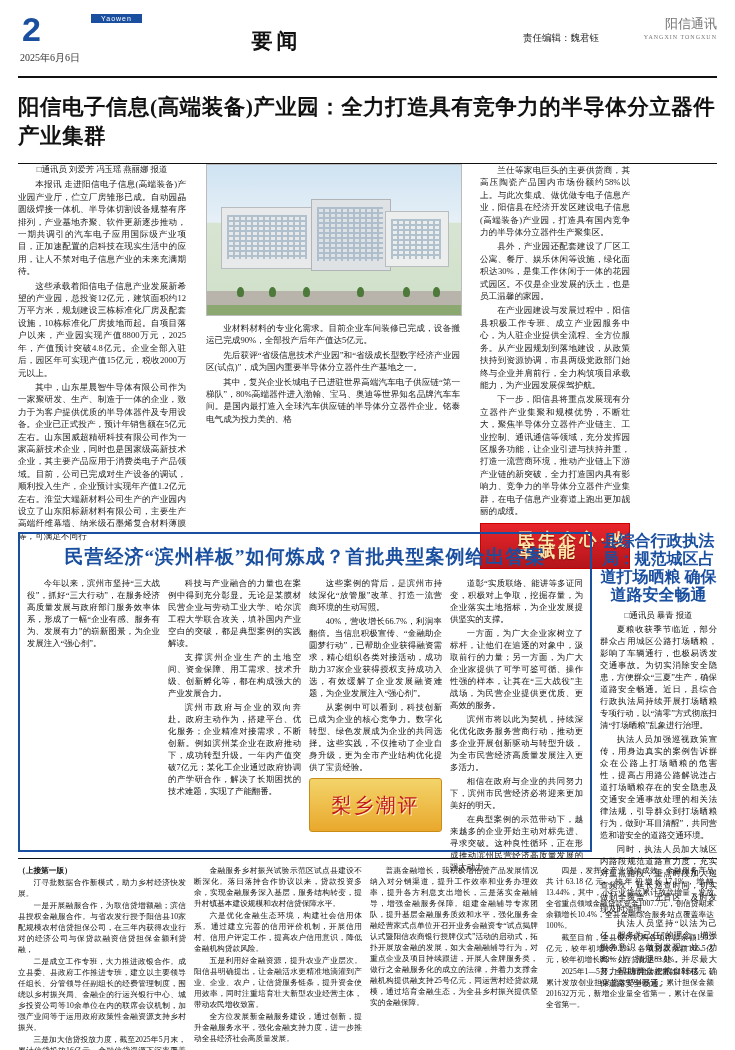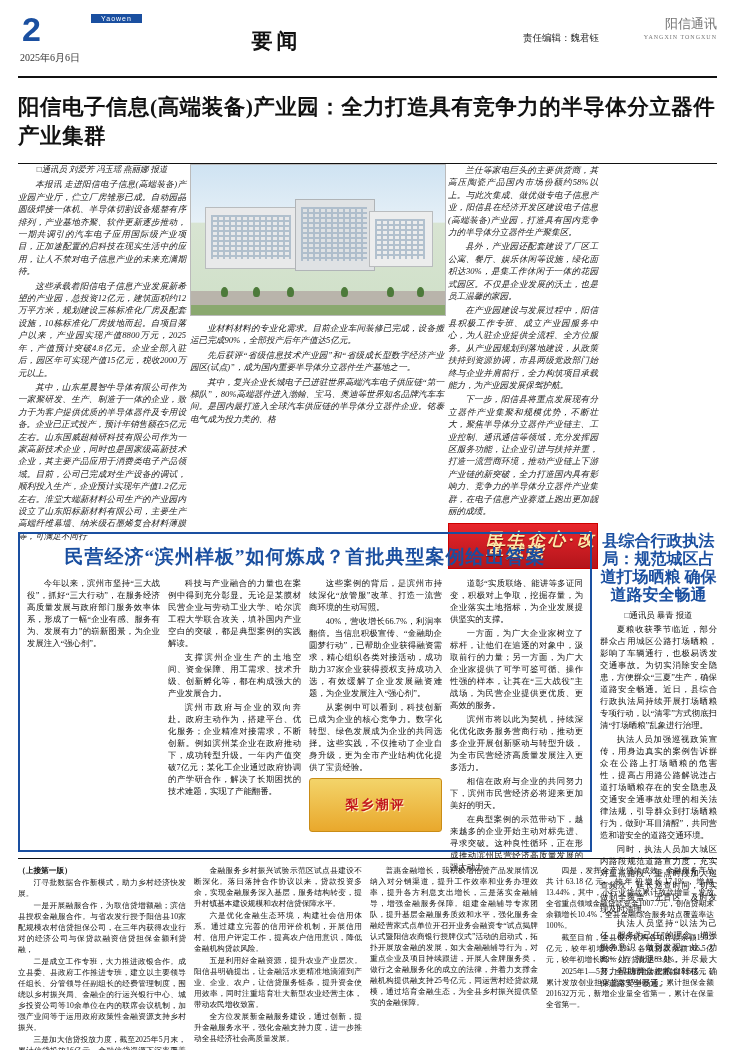--- a/index.html
+++ b/index.html
@@ -25,21 +25,21 @@
   .nameplate .np{font-size:13px;font-weight:400;color:#737373;letter-spacing:0px;line-height:20px;font-family:"Liberation Serif",serif;}
   .nameplate .np-sub{font-size:6px;color:#777;letter-spacing:1px;}
 
   
   .headline{
     text-align:left;font-size:21.5px;font-weight:700;letter-spacing:0.5px;
     padding:14px 0 13px 0;border-bottom:1px solid #111;
   }
 
   
-  .top-zone{display:flex;gap:4px;height:360px;font-style:italic;}
+  .top-zone{display:flex;gap:20px;height:360px;}
   .col{font-size:8.6px;line-height:12.4px;text-align:justify;color:#1a1a1a;}
   .col p{margin:0 0 2px 0;text-indent:2em;}
   .byline{text-align:center;text-indent:0 !important;font-size:8.4px;margin-bottom:3px;}
   .c1{width:168px;}
   .c2{width:254px;display:flex;flex-direction:column;}
   .c3{width:150px;}
 
   .photo{
     width:254px;height:150px;margin-bottom:6px;position:relative;overflow:hidden;
     background:linear-gradient(#cfe3f2 0%,#e6f0f7 38%,#d8e4d2 39%,#cfe0c8 100%);
@@ -66,21 +66,21 @@
   .boxed{border:2px solid #1a4fa0;padding:6px 7px 4px 7px;width:668px;box-sizing:border-box;}
   .box-title{text-align:center;color:#1a4fa0;font-size:19px;font-weight:700;letter-spacing:1px;margin:4px 0 8px 0;}
   .box-sub{text-align:center;font-size:9px;margin-bottom:6px;}
   .box-cols{display:flex;gap:8px;}
   .bcol{width:133px;font-size:8.4px;line-height:12px;text-align:justify;}
   .bcol p{margin:0 0 2px 0;text-indent:2em;}
   .lixiang{
     margin-top:4px;height:52px;border-radius:3px;background:linear-gradient(#f3d46a,#e9a82c);
     display:flex;align-items:center;justify-content:center;border:1px solid #c98c16;position:relative;overflow:hidden;
   }
-  .lixiang span{font-size:13px;font-weight:700;color:#c2161c;letter-spacing:2px;text-shadow:1px 1px 0 #fff4c2;}
+  .lixiang span{font-size:20px;font-weight:400;color:#c2161c;letter-spacing:2px;text-shadow:1px 1px 0 #fff4c2;}
   .rightcol{width:150px;font-size:8.4px;line-height:12px;text-align:justify;}
   .rightcol p{margin:0 0 2px 0;text-indent:2em;}
   .rh{font-size:16px;font-weight:700;color:#1a4fa0;line-height:18px;text-align:center;margin-bottom:6px;text-indent:0;}
 
   
   .bottom-zone{border-top:1px solid #111;margin-top:6px;padding-top:6px;display:flex;gap:8px;}
   .bcol4{width:168px;font-size:7.7px;line-height:11px;text-align:justify;}
   .bcol4 p{margin:0 0 1px 0;text-indent:2em;}
   .cont-head{text-indent:0 !important;font-weight:700;}
 </style>

